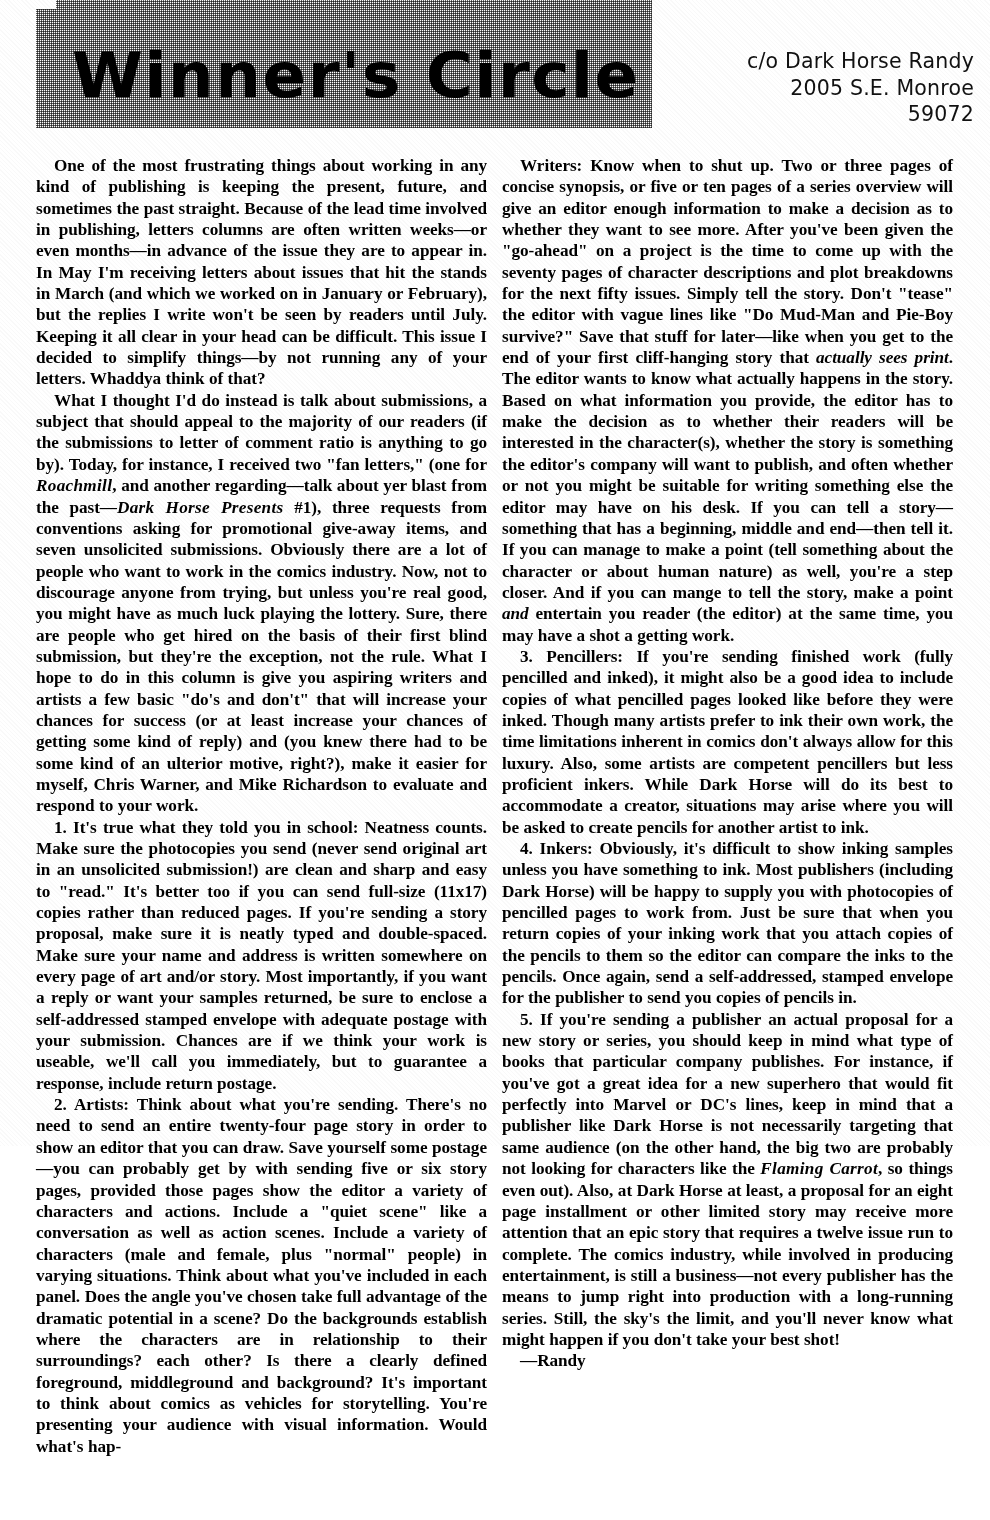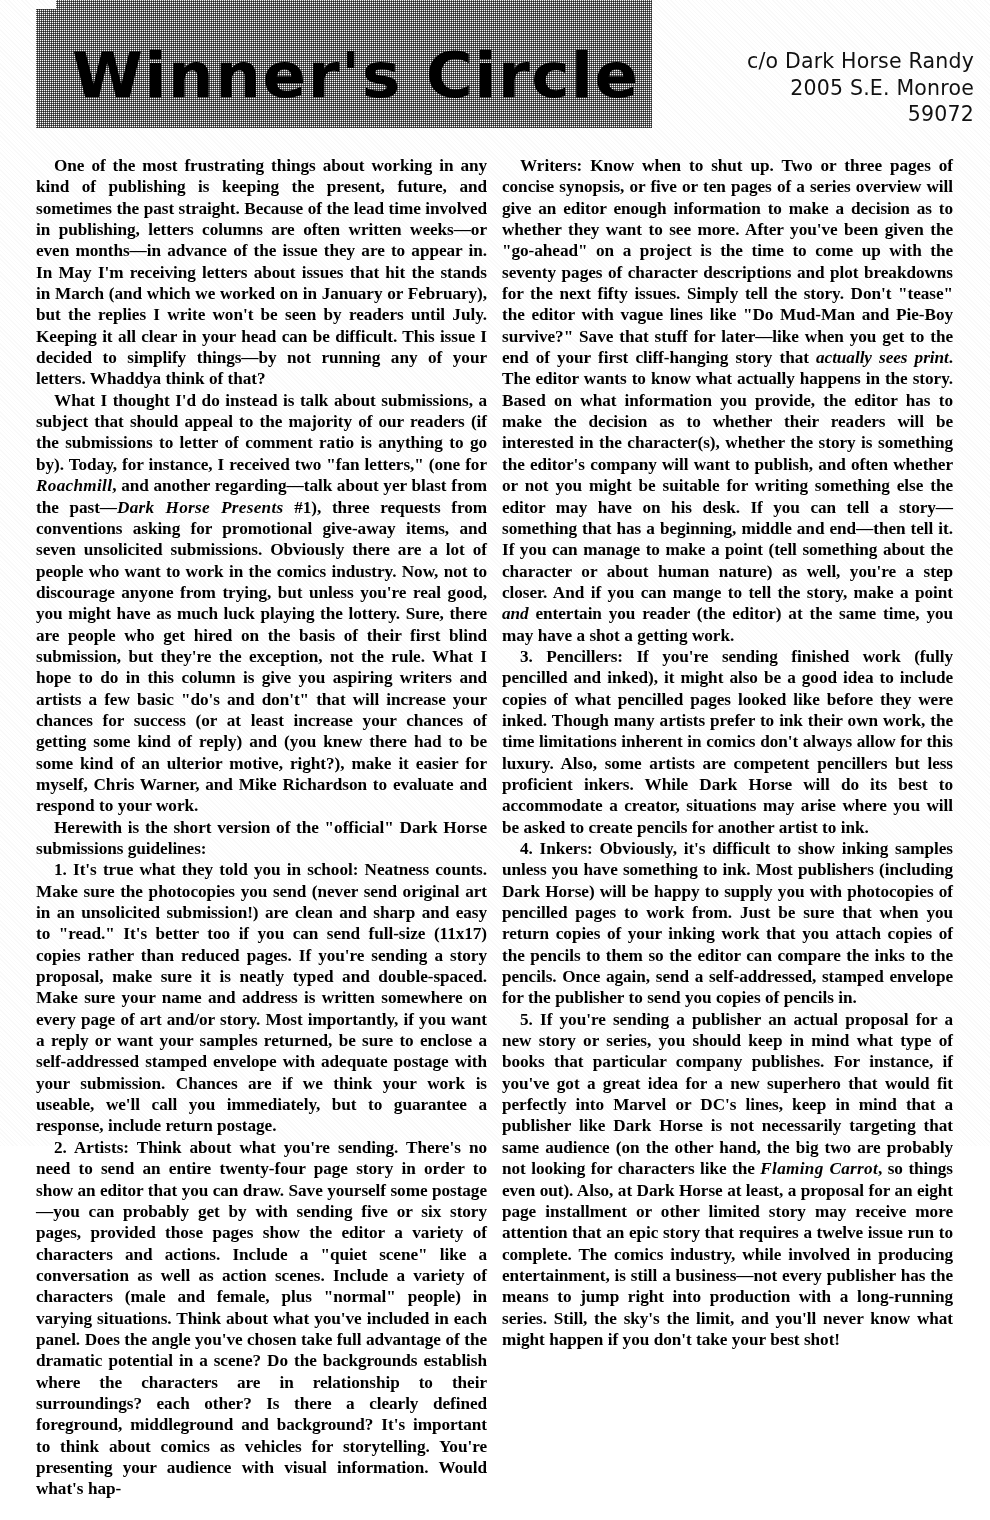--- a/index.html
+++ b/index.html
@@ -169,23 +169,20 @@
     <div class="col">
 
       <p>
         <span>One of the most frustrating things about working in any kind of publishing is keeping the present, future, and sometimes the past straight. Because of the lead time involved in publishing, letters columns are often written weeks—or even months—in advance of the issue they are to appear in. In May I'm receiving letters about issues that hit the stands in March (and which we worked on in January or February), but the replies I write won't be seen by readers until July. Keeping it all clear in your head can be difficult. This issue I decided to simplify things—by not running any of your letters. Whaddya think of that?</span>
       </p>
 
       <p>
         <span>What I thought I'd do instead is talk about submissions, a subject that should appeal to the majority of our readers (if the submissions to letter of comment ratio is anything to go by). Today, for instance, I received two "fan letters," (one for </span><span class="bi">Roachmill</span><span>, and another regarding—talk about yer blast from the past—</span><span class="bi">Dark Horse Presents</span><span> #1), three requests from conventions asking for promotional give-away items, and seven unsolicited submissions. Obviously there are a lot of people who want to work in the comics industry. Now, not to discourage anyone from trying, but unless you're real good, you might have as much luck playing the lottery. Sure, there are people who get hired on the basis of their first blind submission, but they're the exception, not the rule. What I hope to do in this column is give you aspiring writers and artists a few basic "do's and don't" that will increase your chances for success (or at least increase your chances of getting some kind of reply) and (you knew there had to be some kind of an ulterior motive, right?), make it easier for myself, Chris Warner, and Mike Richardson to evaluate and respond to your work.</span>
       </p>
 
-      <p>
-        <span>Herewith is the short version of the "official" Dark Horse submissions guidelines:</span>
-      </p>
 
       <p>
         <span class="num">1.</span><span> It's true what they told you in school: Neatness counts. Make sure the photocopies you send (never send original art in an unsolicited submission!) are clean and sharp and easy to "read." It's better too if you can send full-size (11x17) copies rather than reduced pages. If you're sending a story proposal, make sure it is neatly typed and double-spaced. Make sure your name and address is written somewhere on every page of art and/or story. Most importantly, if you want a reply or want your samples returned, be sure to enclose a self-addressed stamped envelope with adequate postage with your submission. Chances are if we think your work is useable, we'll call you immediately, but to guarantee a response, include return postage.</span>
       </p>
 
       <p>
         <span class="num">2.</span><span> Artists: Think about what you're sending. There's no need to send an entire twenty-four page story in order to show an editor that you can draw. Save yourself some postage—you can probably get by with sending five or six story pages, provided those pages show the editor a variety of characters and actions. Include a "quiet scene" like a conversation as well as action scenes. Include a variety of characters (male and female, plus "normal" people) in varying situations. Think about what you've included in each panel. Does the angle you've chosen take full advantage of the dramatic potential in a scene? Do the backgrounds establish where the characters are in relationship to their surroundings? each other? Is there a clearly defined foreground, middleground and background? It's important to think about comics as vehicles for storytelling. You're presenting your audience with visual information. Would what's hap-</span>
       </p>
 
     </div>
@@ -202,18 +199,19 @@
       </p>
 
       <p>
         <span class="num">4.</span><span> Inkers: Obviously, it's difficult to show inking samples unless you have something to ink. Most publishers (including Dark Horse) will be happy to supply you with photocopies of pencilled pages to work from. Just be sure that when you return copies of your inking work that you attach copies of the pencils to them so the editor can compare the inks to the pencils. Once again, send a self-addressed, stamped envelope for the publisher to send you copies of pencils in.</span>
       </p>
 
       <p>
         <span class="num">5.</span><span> If you're sending a publisher an actual proposal for a new story or series, you should keep in mind what type of books that particular company publishes. For instance, if you've got a great idea for a new superhero that would fit perfectly into Marvel or DC's lines, keep in mind that a publisher like Dark Horse is not necessarily targeting that same audience (on the other hand, the big two are probably not looking for characters like the </span><span class="bi">Flaming Carrot</span><span>, so things even out). Also, at Dark Horse at least, a proposal for an eight page installment or other limited story may receive more attention that an epic story that requires a twelve issue run to complete. The comics industry, while involved in producing entertainment, is still a business—not every publisher has the means to jump right into production with a long-running series. Still, the sky's the limit, and you'll never know what might happen if you don't take your best shot!</span>
       </p>
 
+      <p class="signature">—Randy</p>
 
     </div>
   </div>
 
   <div class="scan-grain"></div>
 </div>
 
 </body></html>

